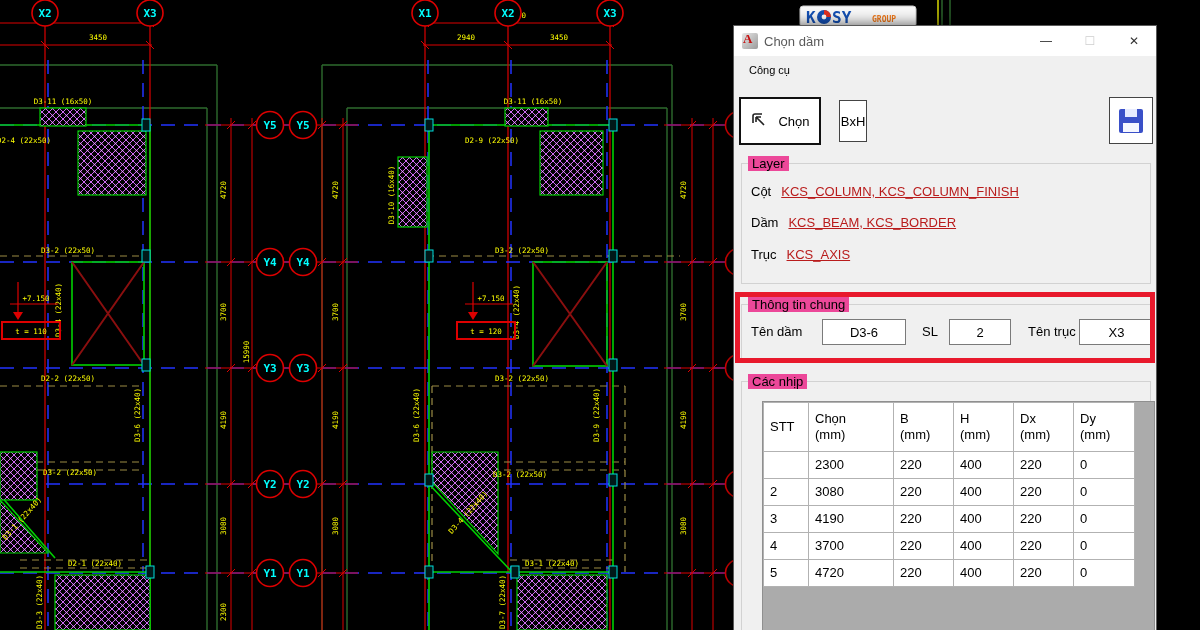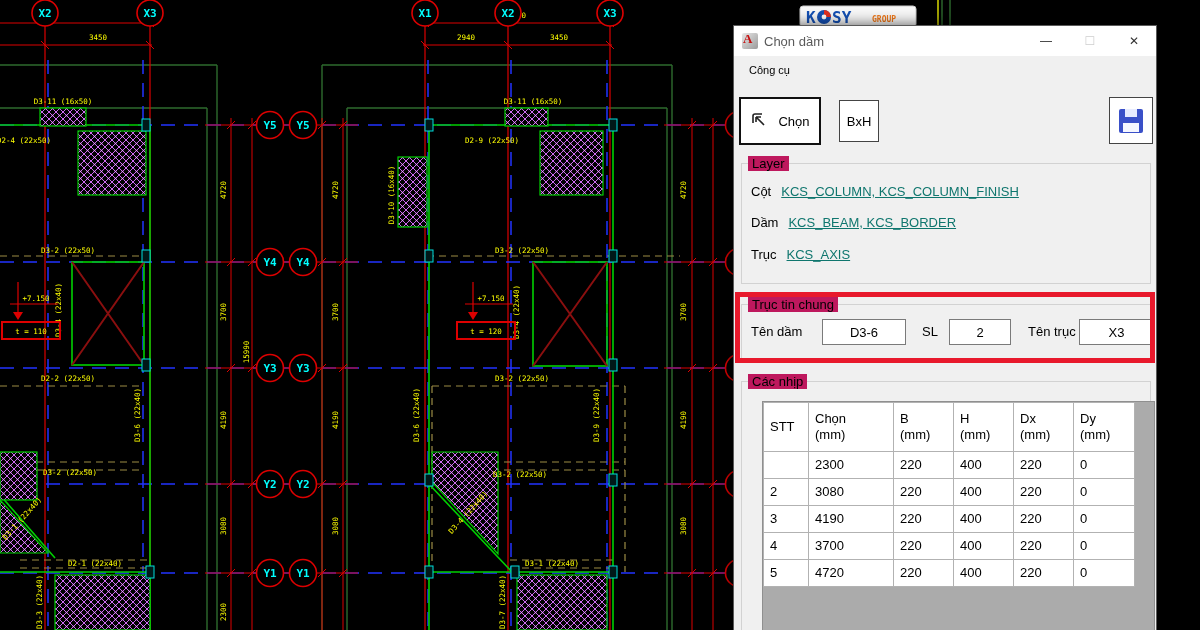--- a/index.html
+++ b/index.html
@@ -23,26 +23,26 @@
                 font-size:13px;font-family:"Liberation Serif",serif;}
   .apptitle{color:#5a5a5a;font-size:13px;}
   .winbtns{margin-left:auto;display:flex;height:30px;}
   .winbtn{width:44px;height:30px;display:flex;align-items:center;justify-content:center;
           font-size:12px;color:#333;}
   .winbtn.max{color:#cfcfcf;}
   .menurow{position:absolute;left:15px;top:38px;font-size:11px;}
   .btn{position:absolute;background:#fff;box-sizing:border-box;display:flex;
        align-items:center;justify-content:center;font-size:13px;}
   .btn-chon{left:5px;top:71px;width:82px;height:48px;border:2px solid #111;gap:8px;}
-  .btn-bxh{left:105px;top:74px;width:40px;height:42px;border:1px solid #444;}
+  .btn-bxh{left:105px;top:74px;width:28px;height:42px;border:1px solid #444;}
   .btn-save{left:375px;top:71px;width:44px;height:47px;border:1px solid #444;}
   .grp{position:absolute;border:1px solid #d2d2d2;box-sizing:border-box;}
-  .grplbl{position:absolute;top:-8px;left:6px;background:#be185d;padding:0 4px;font-size:13px;}
+  .grplbl{position:absolute;top:-8px;left:6px;background:#ec4899;padding:0 4px;font-size:13px;}
   .lrow{position:absolute;left:9px;display:flex;align-items:center;gap:10px;white-space:nowrap;}
-  .link{color:#0f766e;text-decoration:underline;cursor:pointer;}
+  .link{color:#b91c1c;text-decoration:underline;cursor:pointer;}
   .redbox{position:absolute;left:1px;top:266px;width:420px;height:71px;border:5px solid #e8192c;
           box-sizing:border-box;z-index:5;pointer-events:none;}
   .fld{position:absolute;height:26px;background:#fff;border:1px solid #7a7a7a;box-sizing:border-box;
        text-align:center;font-size:13px;font-family:"Liberation Sans",sans-serif;padding:0;color:#000;}
   .flbl{position:absolute;font-size:13px;}
   .gridwrap{position:absolute;left:20px;top:375px;width:393px;height:230px;background:#ababab;
             border:1px solid #8f8f8f;box-sizing:border-box;overflow:hidden;margin-left:8px;}
   table.grid{border-collapse:collapse;table-layout:fixed;}
   table.grid td,table.grid th{background:#fff;border:1px solid #b2b2b2;font-weight:normal;
             font-size:13px;text-align:left;padding:2px 0 2px 6px;white-space:pre-line;
@@ -316,21 +316,21 @@
     </div>
     <div class="lrow" style="top:83px;">
       <span>Trục</span>
       <span class="link">KCS_AXIS</span>
     </div>
   </div>
 
   <div class="redbox"></div>
 
   <div class="grp" style="left:7px;top:278px;width:410px;height:55px;">
-    <div class="grplbl">Trục tin chung</div>
+    <div class="grplbl">Thông tin chung</div>
     <div class="flbl" style="left:9px;top:19px;">Tên dầm</div>
     <input class="fld" style="left: 80px; top: 14px; width: 84px;" value="D3-6">
     <div class="flbl" style="left:180px;top:19px;">SL</div>
     <input class="fld" style="left: 207px; top: 14px; width: 62px;" value="2">
     <div class="flbl" style="left:286px;top:19px;">Tên trục</div>
     <input class="fld" style="left: 337px; top: 14px; width: 75px;" value="X3">
   </div>
 
   <div class="grp" style="left:7px;top:355px;width:410px;height:250px;border-bottom:none;">
     <div class="grplbl">Các nhịp</div>

